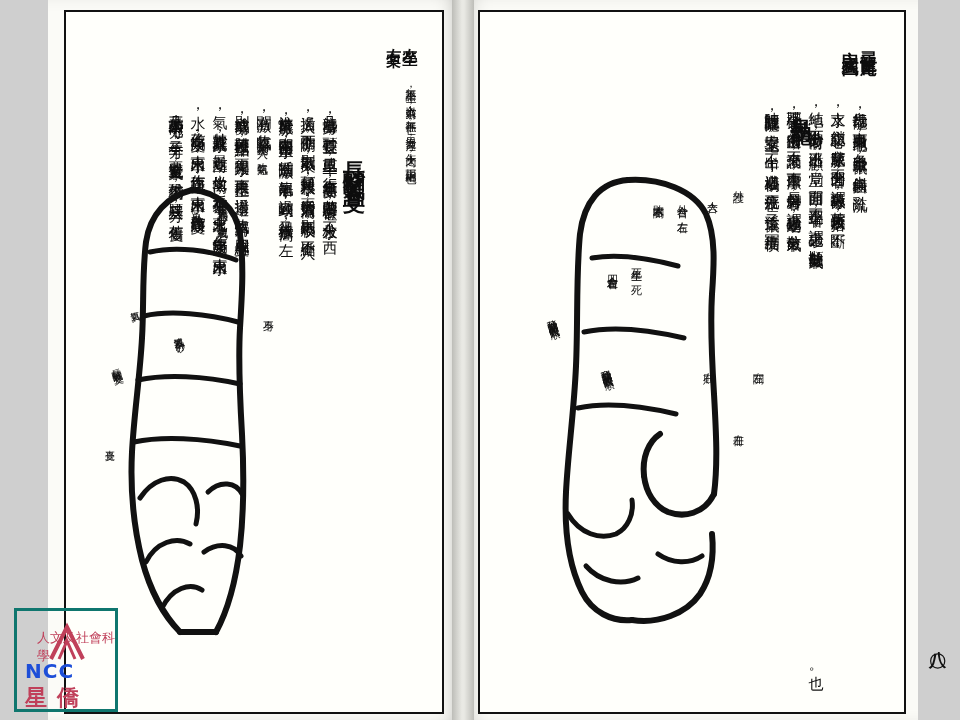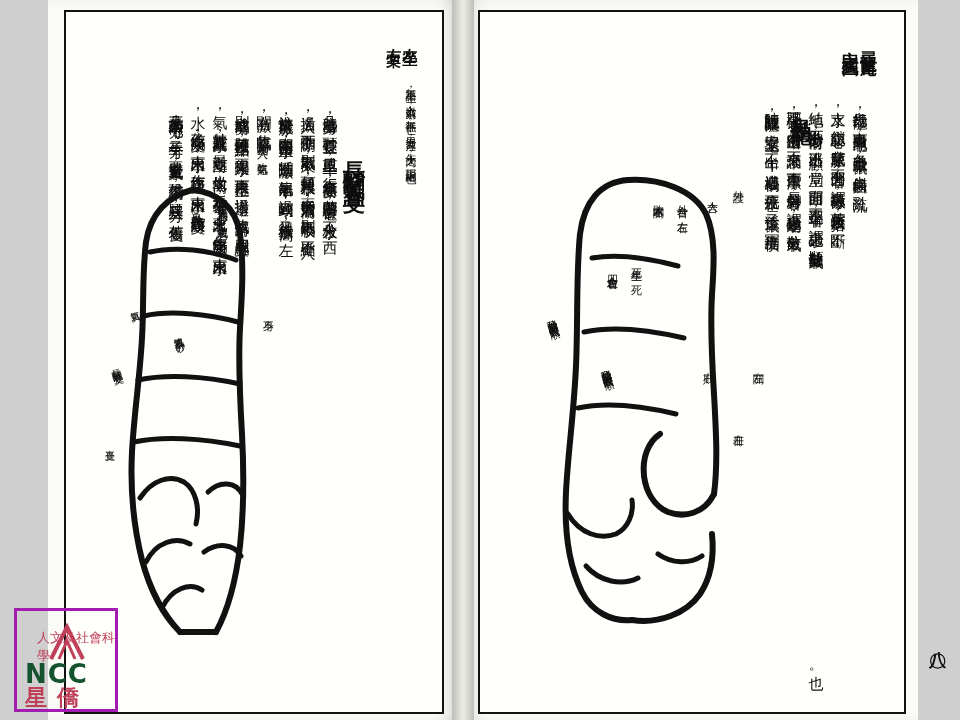--- a/index.html
+++ b/index.html
@@ -50,23 +50,23 @@
   .diagram{position:absolute;}
   .diagram svg{display:block;}
 
   .lbl{position:absolute;writing-mode:vertical-rl;text-orientation:upright;
     font-size:11px;line-height:1.05;letter-spacing:1px;color:#111;}
   .lbl.small{font-size:10px;}
   .lbl.rot{writing-mode:vertical-rl;transform:rotate(-16deg);transform-origin:center;}
 
   
   .stamp{position:absolute;left:14px;bottom:8px;width:104px;height:104px;
-    border:3px solid #a21caf;box-sizing:border-box;}
+    border:3px solid #0f766e;box-sizing:border-box;}
   .stamp svg{position:absolute;left:0;top:0;}
-  .stamp .t1{position:absolute;left:8px;top:48px;font-size:26px;font-weight:bold;color:#14532d;
+  .stamp .t1{position:absolute;left:8px;top:48px;font-size:20px;font-weight:bold;color:#1d4ed8;
     font-family:"DejaVu Sans",sans-serif;letter-spacing:1px;}
   .stamp .t2{position:absolute;left:8px;top:72px;font-size:22px;font-weight:bold;color:#c0405a;}
   .stamp .t3{position:absolute;left:40px;top:72px;font-size:22px;font-weight:bold;color:#c0405a;}
   .stamp .cn{position:absolute;left:20px;top:18px;font-size:13px;color:#c0405a;writing-mode:horizontal-tb;}
 </style>
 </head>
 <body>
 
 <div class="page">
   <div class="spread">

